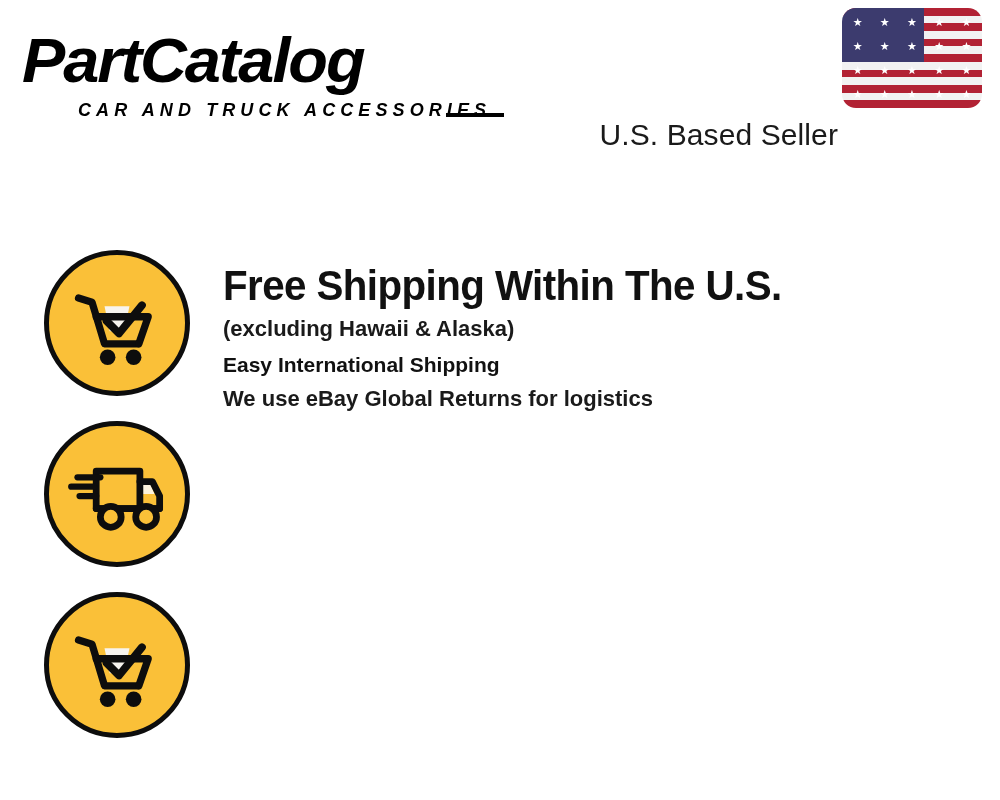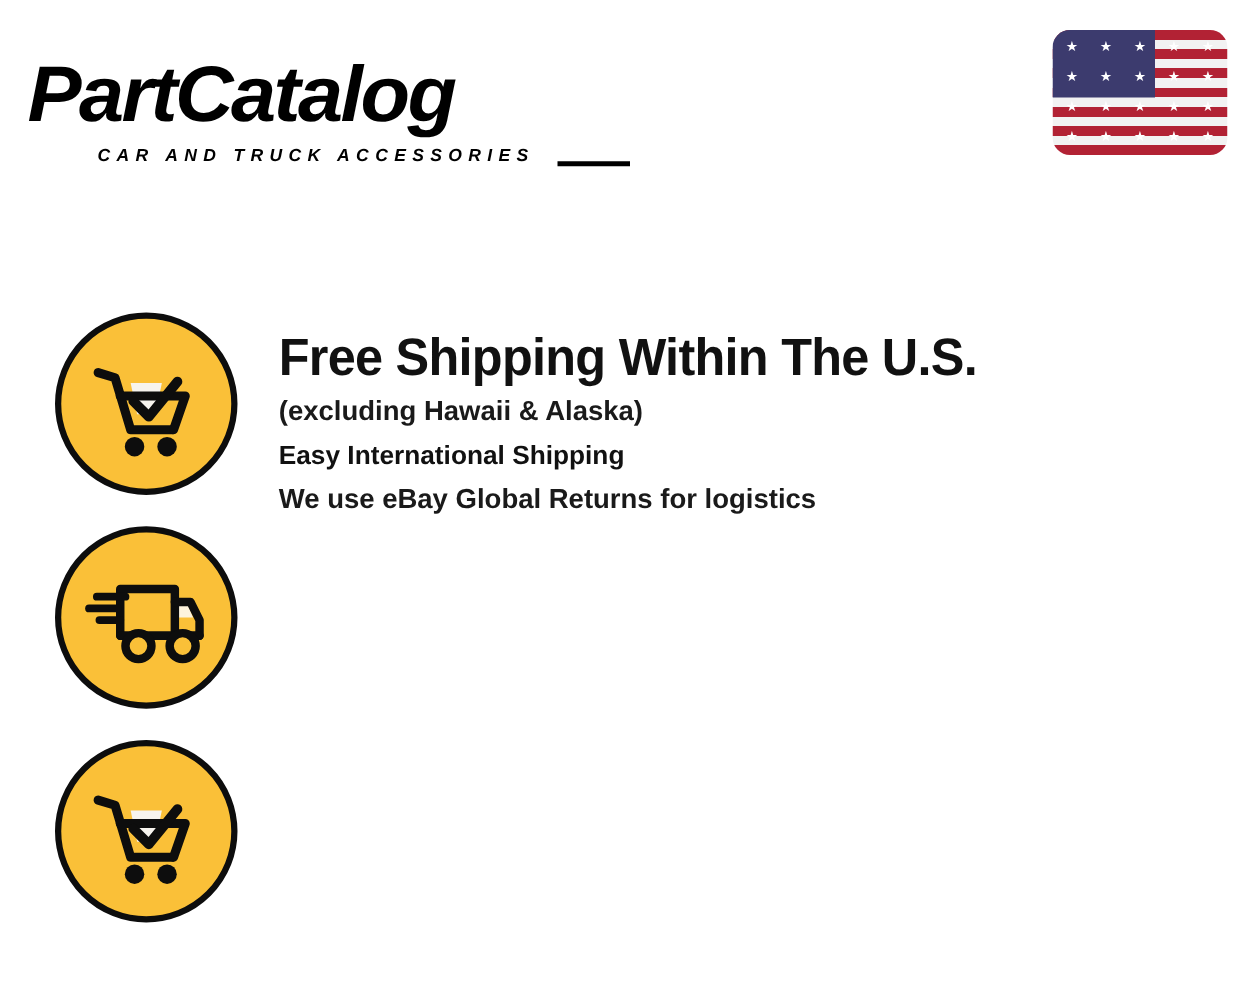--- a/index.html
+++ b/index.html
@@ -13,21 +13,21 @@
     position: relative;
     overflow: hidden;
     font-family: "Liberation Sans", sans-serif;
     color: #141414;
     -webkit-font-smoothing: antialiased;
   }
 
   
   .header {
     position: absolute;
-    left: 0; top: 16px;
+    left: 0; top: 0;
     width: 852px;
     height: 170px;
   }
 
   .brand-logo {
     position: absolute;
     left: 22px;
     top: 24px;
     width: 470px;
     height: 95px;
@@ -47,21 +47,21 @@
     transform-origin: left center;
     white-space: nowrap;
   }
   .brand-tagline {
     position: absolute;
     left: 56px;
     top: 76px;
     font-family: "Liberation Sans", sans-serif;
     font-weight: 700;
     font-style: italic;
-    font-size: 14px;
+    font-size: 18px;
     letter-spacing: 5.1px;
     color: #000000;
     white-space: nowrap;
   }
   .brand-rule {
     position: absolute;
     left: 424px;
     top: 89px;
     width: 58px;
     height: 4px;
@@ -236,20 +236,21 @@
         <span>★</span>
         <span>★</span>
       <span>★</span>
         <span>★</span>
         <span>★</span>
         <span>★</span>
         <span>★</span>
     </div>
   </div>
 
+  <div class="seller-label">U.S. Based Seller</div>
 </div>
 
 <div class="features">
 
   <div class="feature-row row-0">
     <div class="feature-badge">
       <svg viewBox="0 0 100 100" aria-hidden="true">
         <path d="M38 34 L62 34 L57 58 L43 58 Z" fill="#F7F4EE"></path>
         <path d="M13 26 L26 30 L38 70 L70 70" fill="none" stroke="#0d0d0d" stroke-width="7" stroke-linecap="round" stroke-linejoin="round"></path>
         <path d="M30 44 L80 44 L71 70" fill="none" stroke="#0d0d0d" stroke-width="7" stroke-linecap="round" stroke-linejoin="round"></path>

